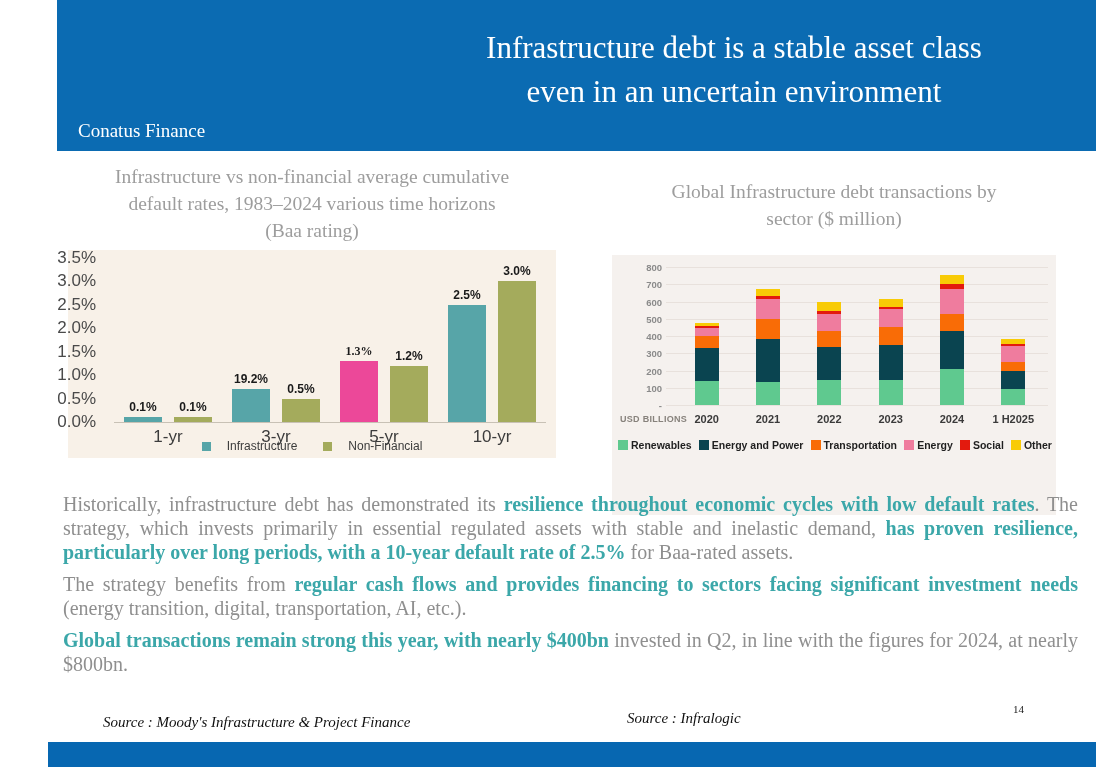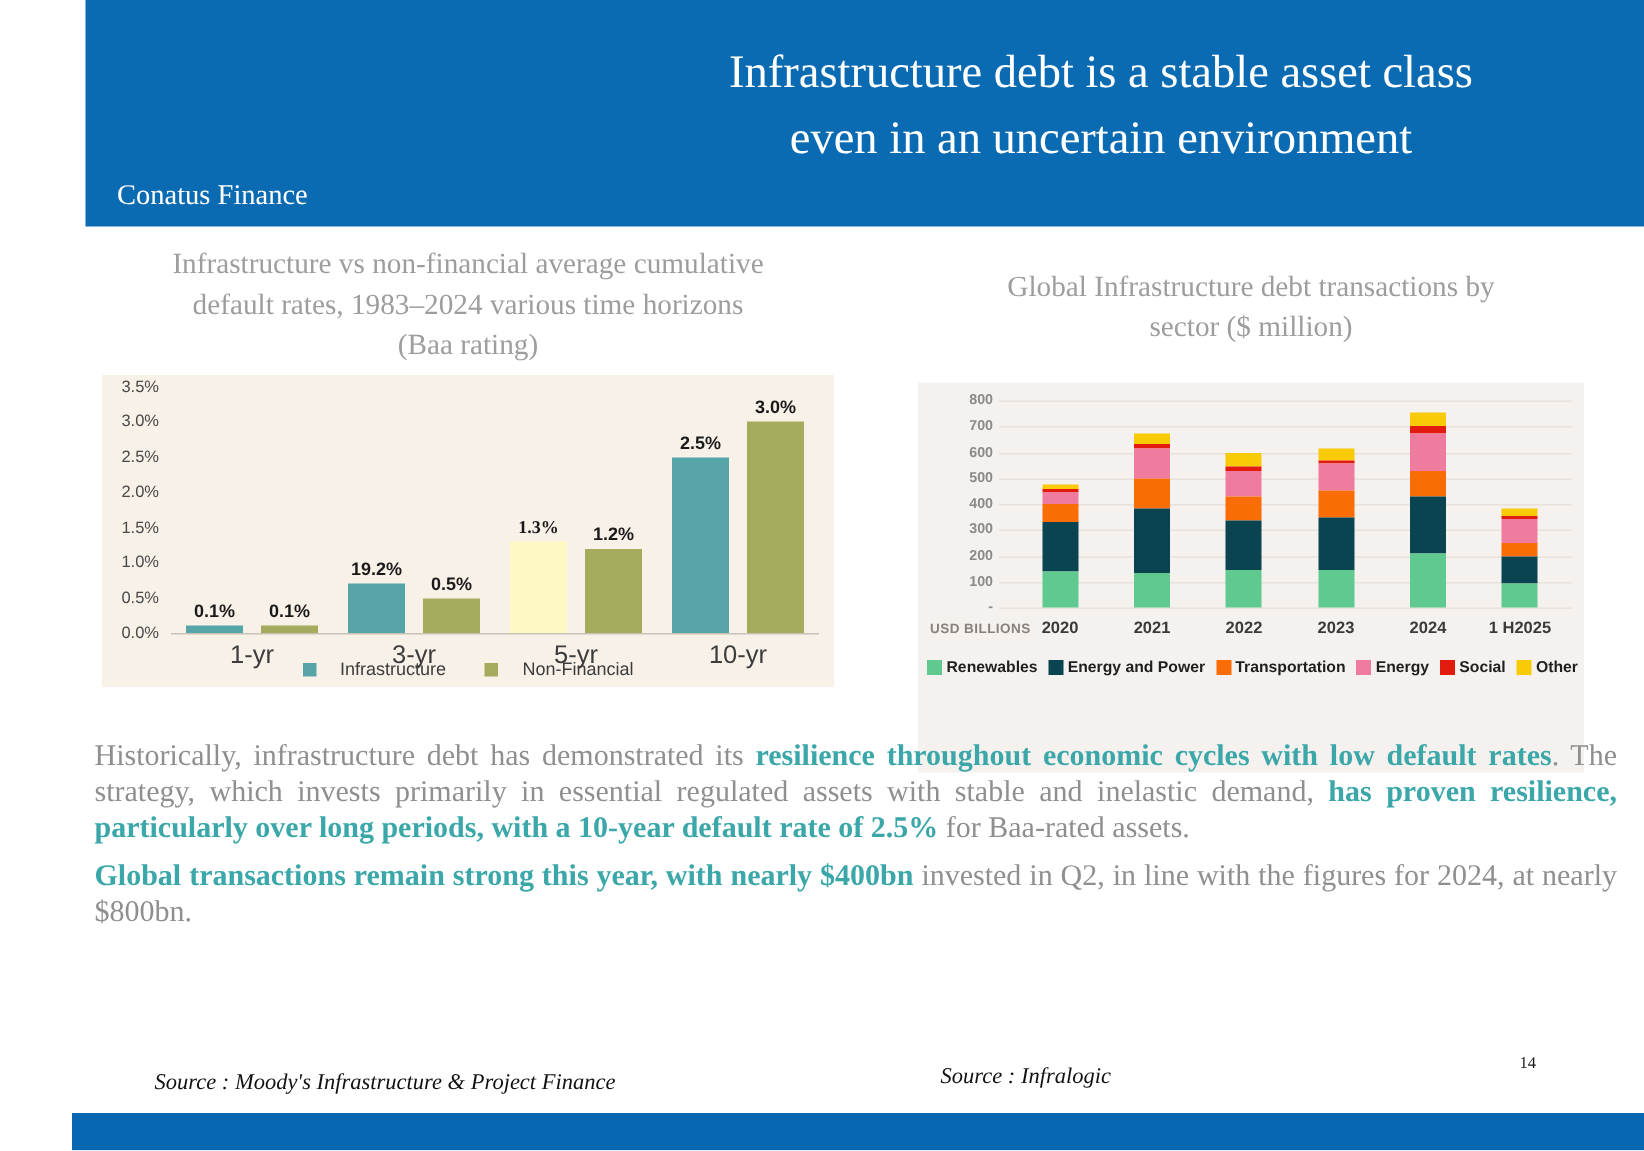--- a/index.html
+++ b/index.html
@@ -14,21 +14,21 @@
 
   
   .chart-title{position:absolute;color:#9d9d9d;font-size:19.5px;line-height:27px;text-align:center;}
   .chart-title.left{left:68px;top:163px;width:488px;}
   .chart-title.right{left:612px;top:178px;width:444px;}
 
   
   .panel-left{position:absolute;left:68px;top:250px;width:488px;height:208px;background:var(--panel-left-bg);
               font-family:"Liberation Sans", sans-serif;}
   .lc-yaxis{position:absolute;left:0;top:8px;width:40px;height:164px;}
-  .lc-ytick{position:absolute;right:2px;transform:translateY(-50%);font-size:11px;color:#4a4a4a;text-align:center;}
+  .lc-ytick{position:absolute;right:12px;transform:translateY(-50%);font-size:17px;color:#4a4a4a;text-align:center;}
   .lc-plot{position:absolute;left:46px;right:10px;top:8px;height:164px;
            border-bottom:1px solid #c8c1b5;display:flex;}
   .lc-group{flex:1;display:flex;align-items:flex-end;justify-content:center;gap:12px;}
   .lc-bar{position:relative;width:38px;}
   .lc-val{position:absolute;top:-17px;left:-8px;right:-8px;text-align:center;
           font-size:12px;font-weight:700;color:#1a1a1a;}
   .lc-xlabels{position:absolute;left:46px;right:10px;top:177px;display:flex;}
   .lc-xlabel{flex:1;text-align:center;font-size:17px;color:#3c3c3c;}
   .lc-legend{position:absolute;left:0;right:0;bottom:5px;display:flex;justify-content:center;gap:26px;}
   .lc-legend .item{display:flex;align-items:center;gap:16px;font-size:12px;color:#3c3c3c;}
@@ -112,21 +112,21 @@
         </div>
         <div class="lc-group">
           <div class="lc-bar" style="height: 32.8px; background: rgb(87, 165, 168);">
             <div class="lc-val">19.2%</div>
           </div>
           <div class="lc-bar" style="height: 23.4286px; background: rgb(164, 171, 92);">
             <div class="lc-val">0.5%</div>
           </div>
         </div>
         <div class="lc-group">
-          <div class="lc-bar" style="height: 60.9143px; background: #fef9c3; font-family: Liberation Serif, serif;">
+          <div class="lc-bar" style="height: 60.9143px; background: #ec4899; font-family: Liberation Serif, serif;">
             <div class="lc-val">1.3%</div>
           </div>
           <div class="lc-bar" style="height: 56.2286px; background: rgb(164, 171, 92);">
             <div class="lc-val">1.2%</div>
           </div>
         </div>
         <div class="lc-group">
           <div class="lc-bar" style="height: 117.143px; background: rgb(87, 165, 168);">
             <div class="lc-val">2.5%</div>
           </div>
@@ -272,20 +272,21 @@
         </span>
         <span class="item">
           <span class="swatch" style="background: rgb(248, 203, 6);"></span>
           <span>Other</span>
         </span>
       </div>
   </div>
 
   <div class="body-text" id="body-text">
       <p><span>Historically, infrastructure debt has demonstrated its </span><span class="em">resilience throughout economic cycles with low default rates</span><span>. The strategy, which invests primarily in essential regulated assets with stable and inelastic demand, </span><span class="em">has proven resilience, particularly over long periods, with a 10-year default rate of 2.5%</span><span> for Baa-rated assets.</span></p>
+      <p><span>The strategy benefits from </span><span class="em">regular cash flows and provides financing to sectors facing significant investment needs</span><span> (energy transition, digital, transportation, AI, etc.).</span></p>
       <p><span class="em">Global transactions remain strong this year, with nearly $400bn</span><span> invested in Q2, in line with the figures for 2024, at nearly $800bn.</span></p>
     </div>
 
   <div class="source s1">Source : Moody's Infrastructure &amp; Project Finance</div>
   <div class="source s2">Source : Infralogic</div>
   <div class="page-number">14</div>
   <div class="footer-bar"></div>
 
 </div>
 

